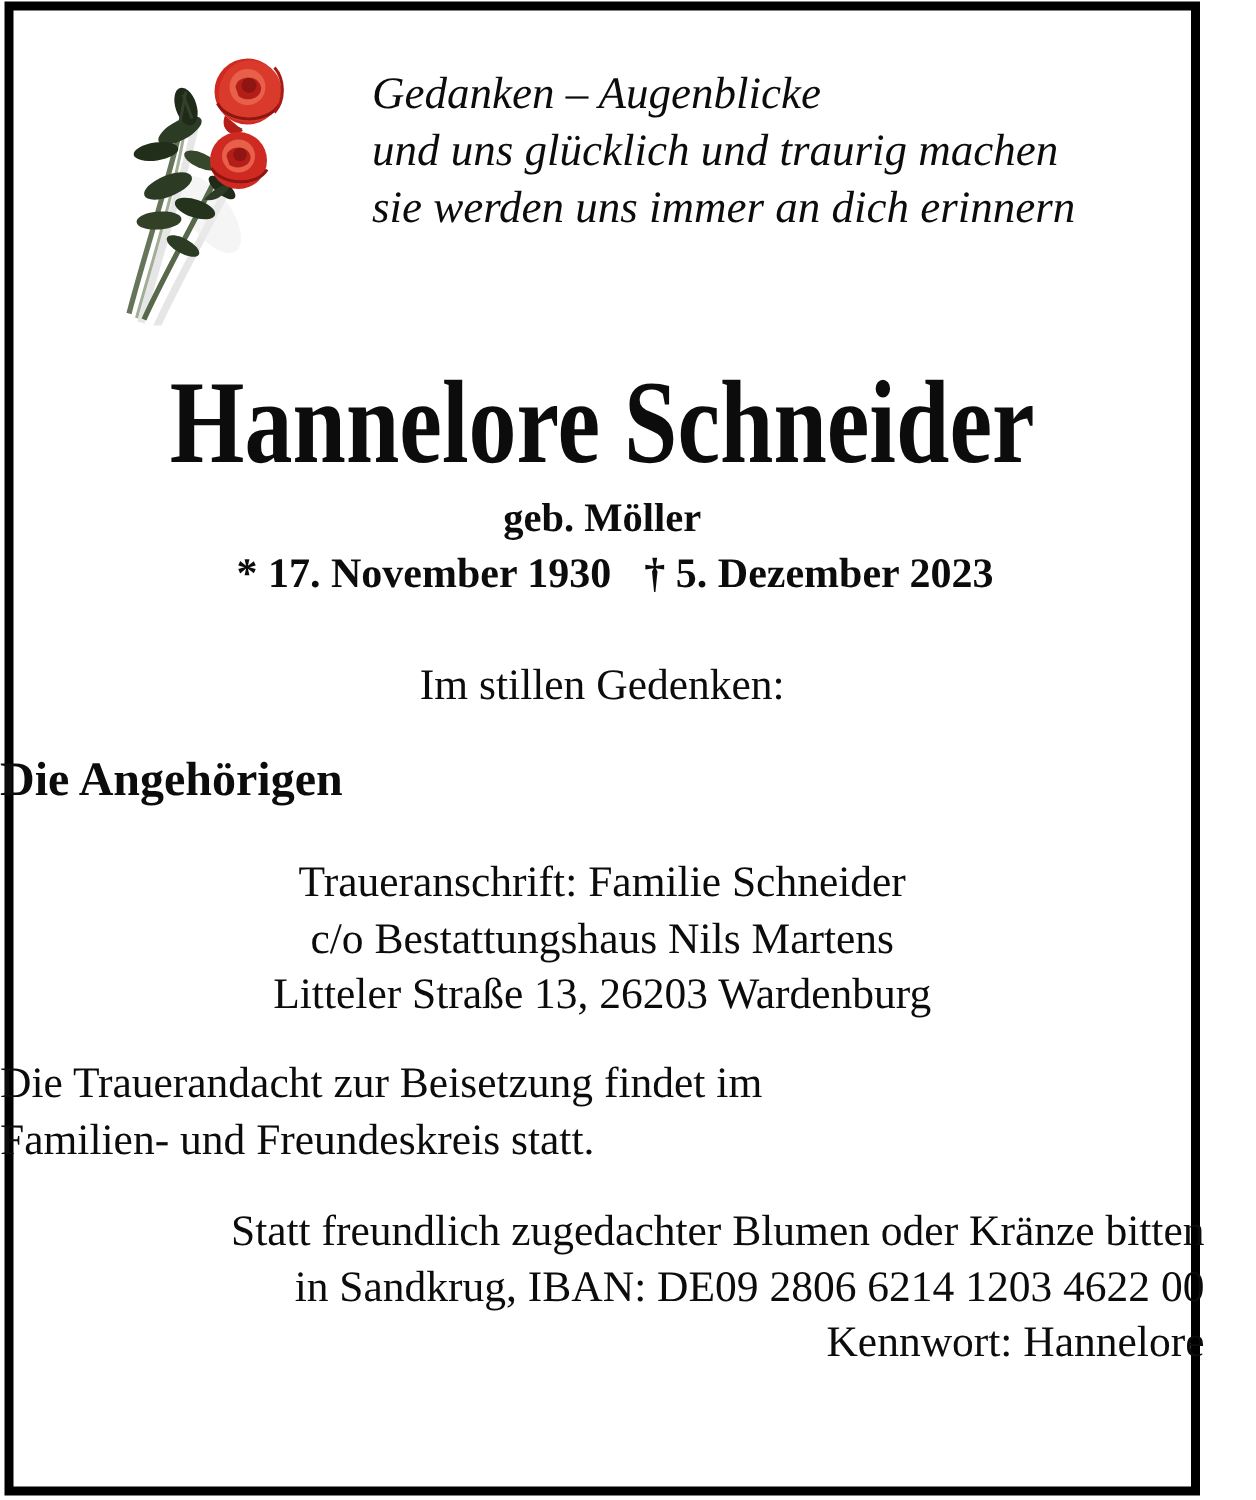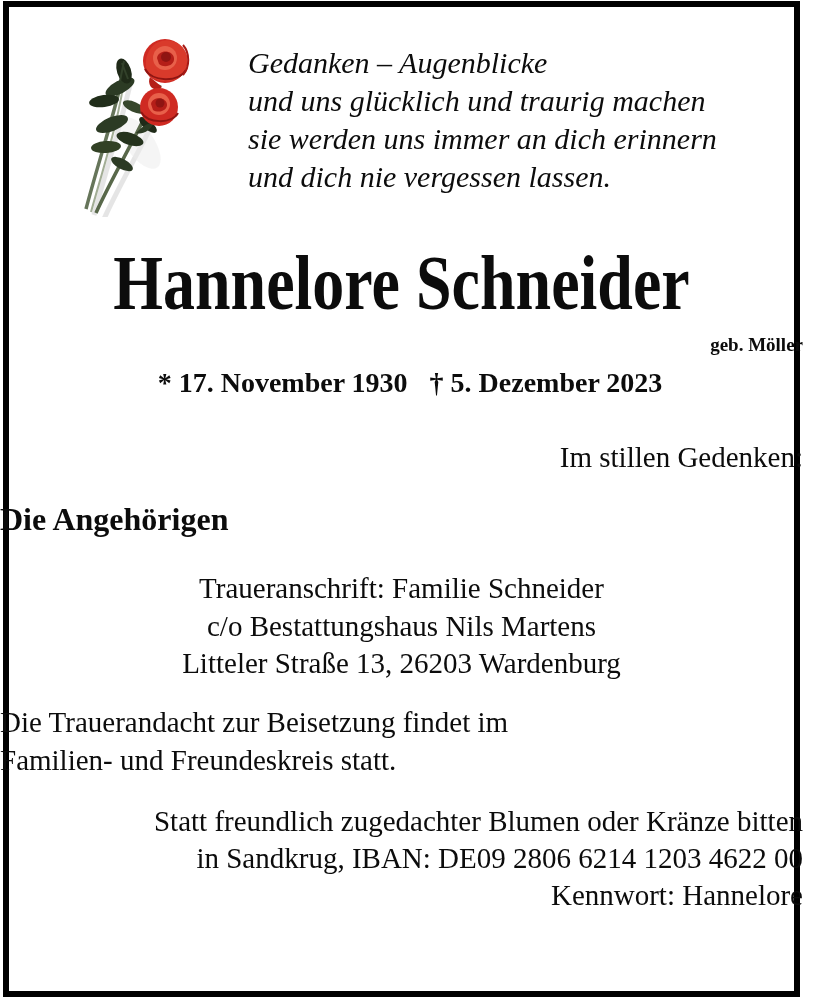--- a/index.html
+++ b/index.html
@@ -38,40 +38,40 @@
     font-size:79px;
     font-weight:bold;
     line-height:86px;
     white-space:nowrap;
     transform:scaleX(0.81);
     transform-origin:50% 50%;
   }
   .birthname {
     position:absolute;
     top:330px; left:0; right:0;
-    text-align:right;
+    text-align:center;
     font-weight:bold;
-    font-size:19px;
+    font-size:27px;
     line-height:30px;
   }
   .dates {
     position:absolute;
     top:367px; left:0; right:0;
     display:flex;
     justify-content:center;
     column-gap:22px;
     font-weight:bold;
     font-size:28px;
     line-height:32px;
     padding-left:17px;
   }
   .memorial {
     position:absolute;
     top:440px; left:0; right:0;
-    text-align:right;
+    text-align:center;
     font-size:29px;
     line-height:34px;
   }
   .mourners {
     position:absolute;
     top:501px; left:0; right:0;
     text-align:left;
     font-size:32px;
     font-weight:bold;
     line-height:37px;
@@ -151,21 +151,20 @@
         <circle cx="98" cy="76" r="4.5" fill="#8f1512"></circle>
         <path d="M79,85 C86,97 110,97 116,86" stroke="#8f1512" stroke-width="2" fill="none"></path>
       </g>
     </svg>
   </div>
 
   <div class="poem">
     <div>Gedanken – Augenblicke</div>
     <div>und uns glücklich und traurig machen</div>
     <div>sie werden uns immer an dich erinnern</div>
-    <div>und dich nie vergessen lassen.</div>
   </div>
 
   <h1 class="name">Hannelore Schneider</h1>
   <div class="birthname">geb. Möller</div>
   <div class="dates">
     <span>* 17. November 1930</span>
     <span>† 5. Dezember 2023</span>
   </div>
 
   <div class="memorial">Im stillen Gedenken:</div>

